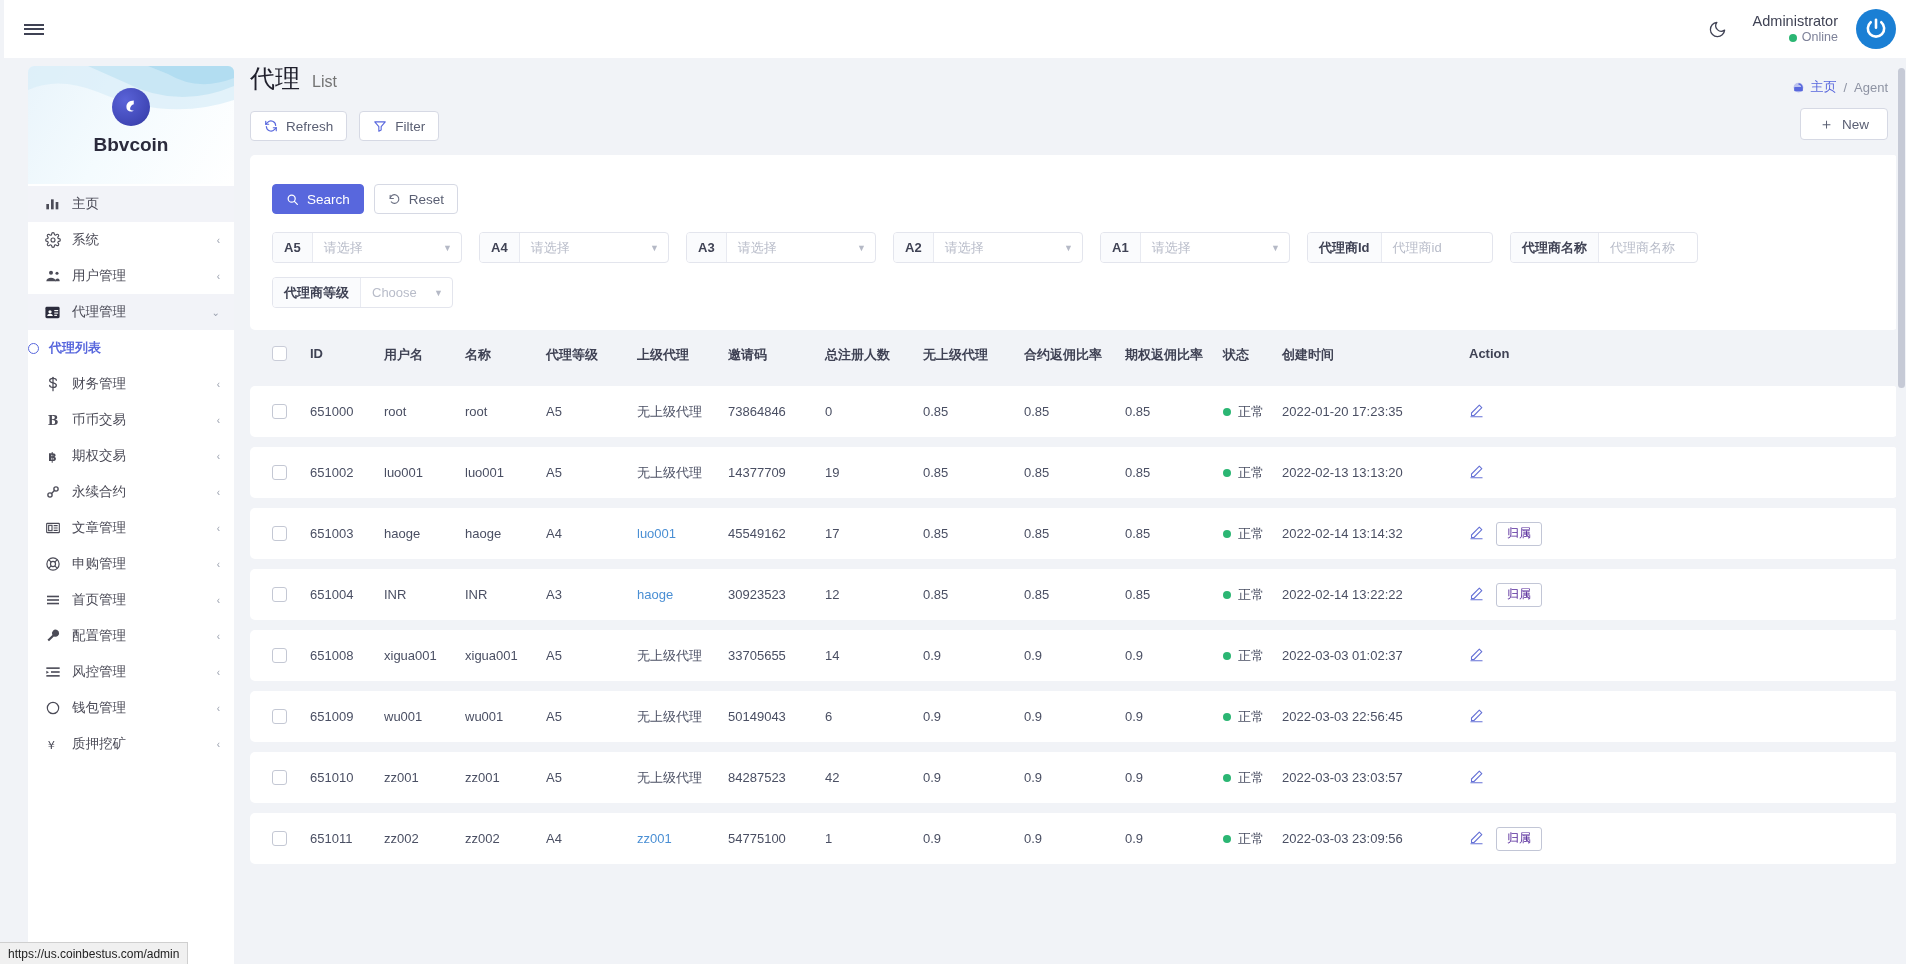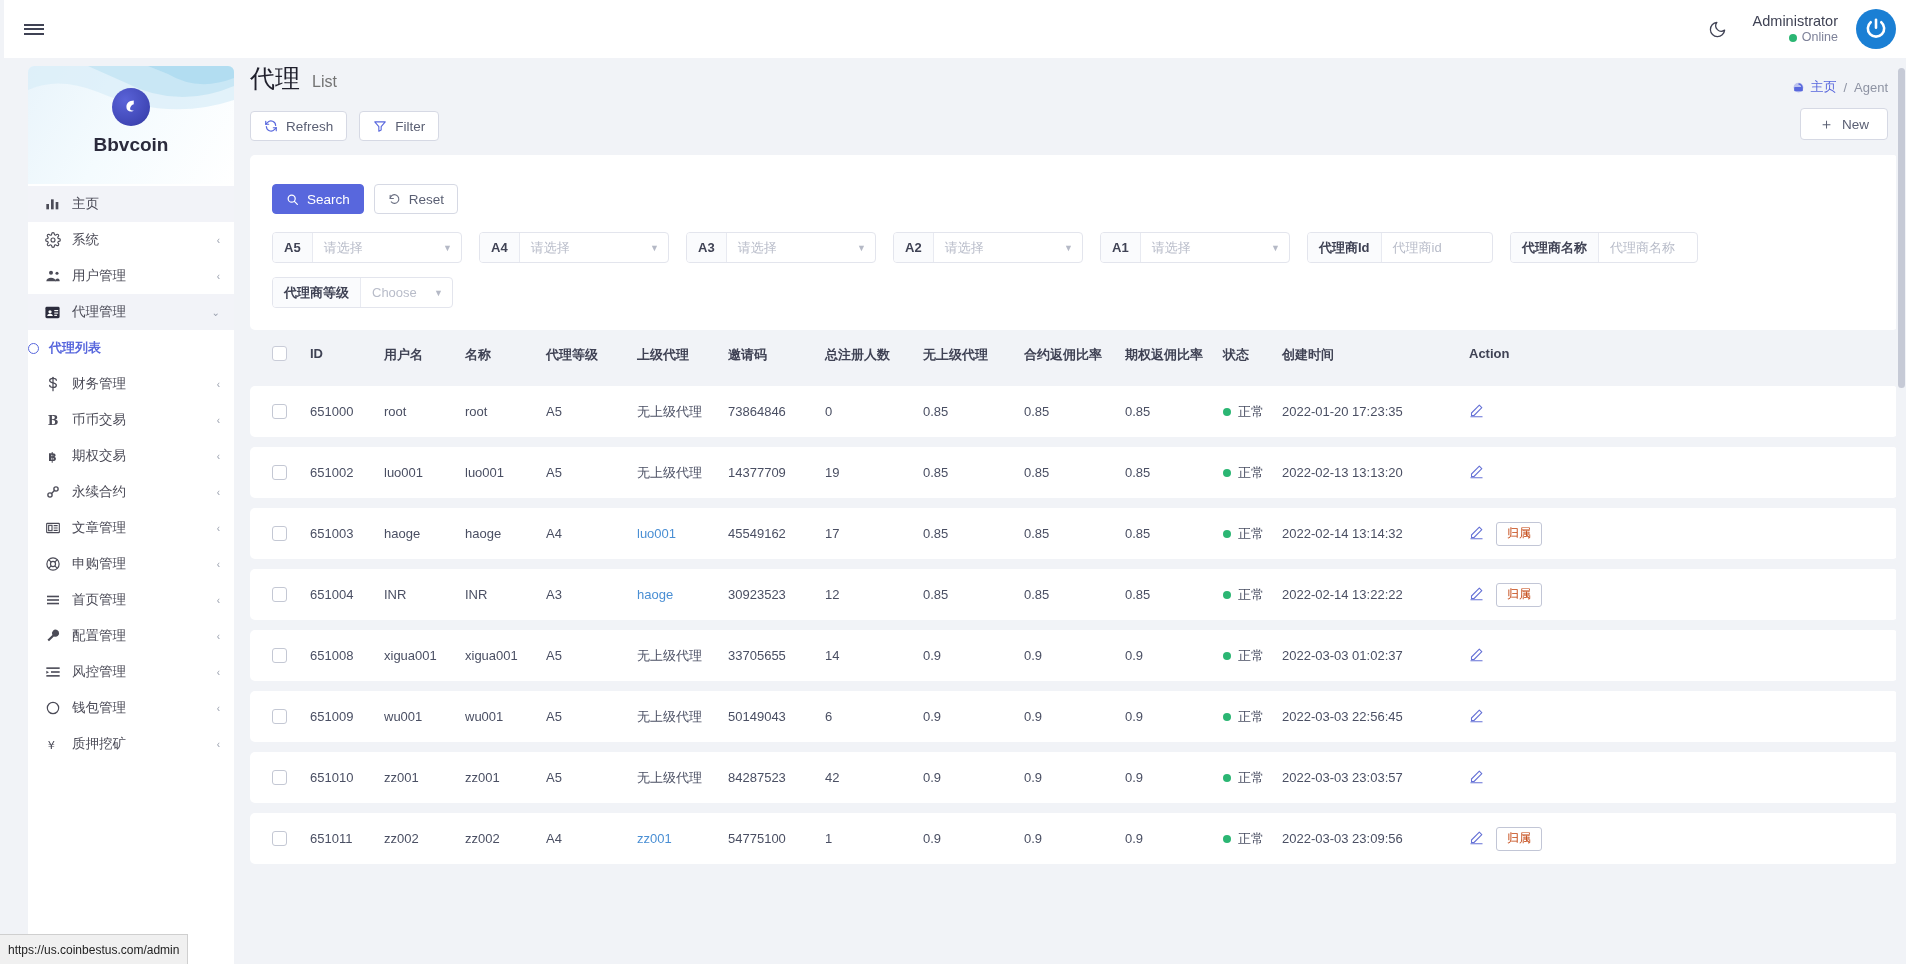--- a/index.html
+++ b/index.html
@@ -139,31 +139,31 @@
   .chk {
     width: 15px; height: 15px; border: 1.3px solid #c4c8d4; border-radius: 3px;
     background: #fff; cursor: pointer;
   }
   .thead .chk { border-color: #c9ccd8; }
   .link { color: #4a8fd4; cursor: pointer; }
   .status { display: flex; align-items: center; gap: 7px; }
   .pen { cursor: pointer; color: #6571d6; }
   .minibtn {
     height: 24px; padding: 0 10px; border: 1px solid #c2c6d6; border-radius: 3px;
-    background: #fff; font-size: 12px; color: #c2410c; display:flex; align-items:center;
+    background: #fff; font-size: 12px; color: #4c1d95; display:flex; align-items:center;
     cursor: pointer;
   }
 
   
   #rail { position: absolute; right: 0; top: 58px; width: 10px; height: 906px; background: #f1f3f7; z-index: 25;}
   #thumb { position: absolute; right: 1px; top: 68px; width: 7px; height: 320px; background: #c6cad6; border-radius: 4px; z-index: 26; cursor: pointer;}
 
   
   #statusurl {
-    position: absolute; left: 0; bottom: 0; height: 30px; padding: 0 8px;
+    position: absolute; left: 0; bottom: 0; height: 22px; padding: 0 8px;
     background: #f0f0f0; border-top: 1px solid #cfcfcf; border-right: 1px solid #cfcfcf;
     font-size: 12px; color: #222; display: flex; align-items: center; z-index: 60;
   }
 </style>
 </head>
 <body>
 
 <div id="topbar">
   <div id="hamburger">
     <div>

